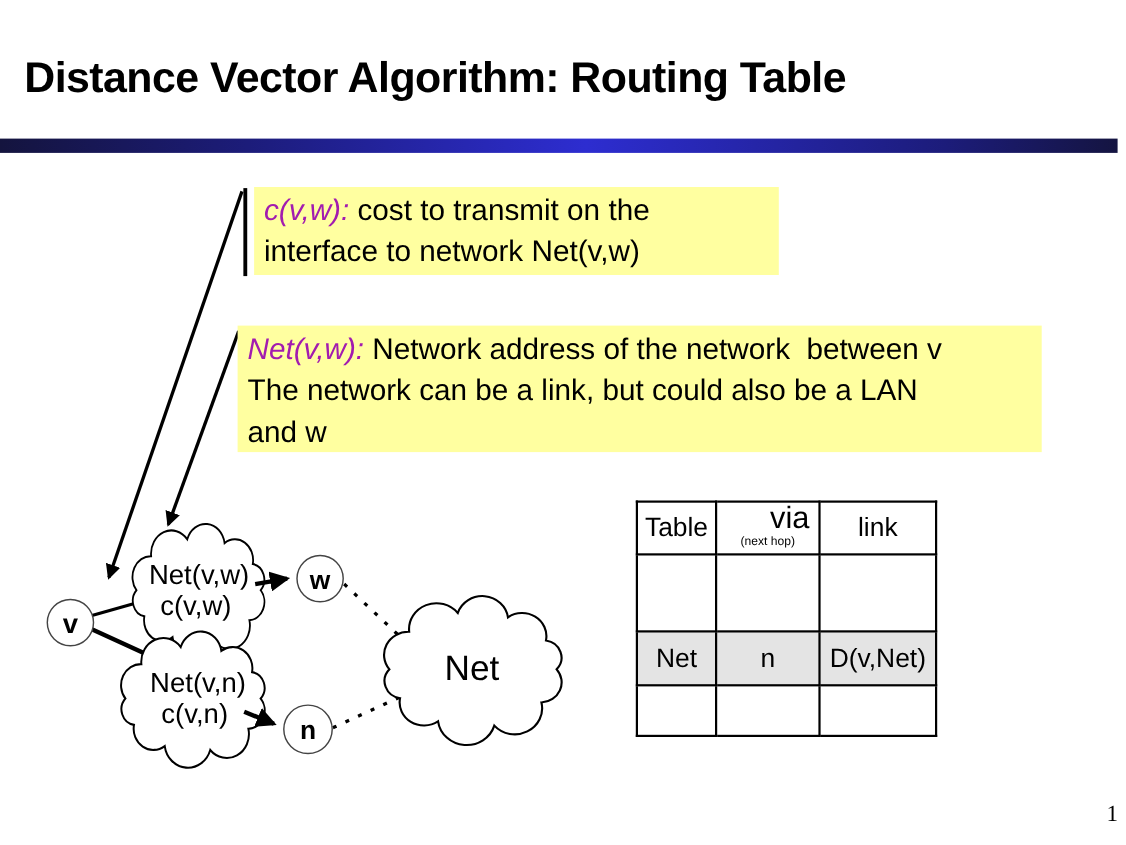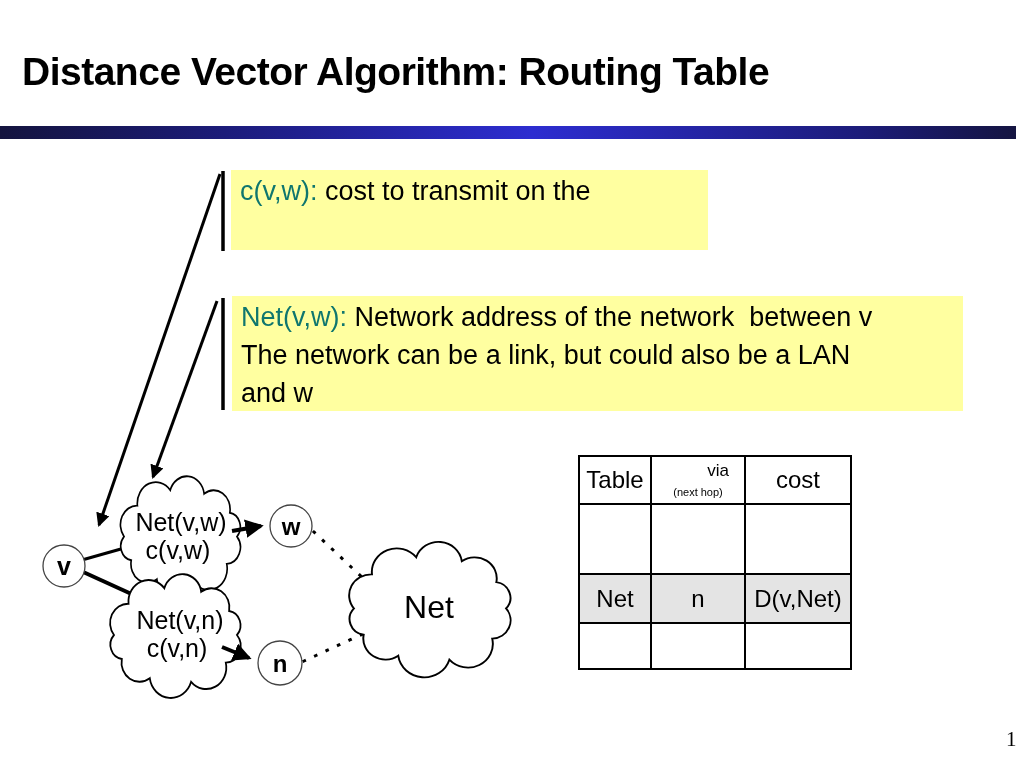--- a/index.html
+++ b/index.html
@@ -8,36 +8,36 @@
 
   .title{position:absolute;left:22px;top:50px;font-size:39px;font-weight:bold;color:#000;
          letter-spacing:-0.5px;white-space:nowrap;}
 
   .accent-bar{position:absolute;left:0;top:126px;width:1024px;height:13px;
       background:linear-gradient(90deg,#14143e 0%,#1c1c7a 22%,#2d2dd0 52%,#1c1c7a 84%,#14143e 100%);}
 
   .callout{position:absolute;background:#FFFFA0;color:#000;font-size:27px;line-height:37px;
            padding:3px 8px 0 9px;box-sizing:border-box;}
   .callout .line{white-space:pre-wrap;}
-  .callout .term{color:#0f766e;}
+  .callout .term{color:#a21caf;font-style:italic;}
   .callout-1{left:231px;top:170px;width:477px;height:80px;}
-  .callout-2{left:232px;top:296px;width:731px;height:115px;line-height:38px;padding-top:2px;}
+  .callout-2{left:216px;top:296px;width:731px;height:115px;line-height:38px;padding-top:2px;}
 
   .table-caption{position:absolute;left:588px;top:419px;font-size:23px;font-weight:bold;color:#E8141E;
                  white-space:nowrap;}
 
   table.routing{position:absolute;left:578px;top:455px;border-collapse:collapse;
                 font-size:24px;color:#000;table-layout:fixed;}
   table.routing td{border:2px solid #000;text-align:center;vertical-align:middle;padding:0;}
   td.c1{width:70px;} td.c2{width:92px;} td.c3{width:104px;}
   tr.hdr td{height:46px;}
   tr.gap1 td{height:68px;}
   tr.net td{height:47px;background:#E4E4E4;}
   tr.gap2 td{height:44px;}
-  .via-main{font-size:17px;line-height:24px;padding-left:40px;}
+  .via-main{font-size:28px;line-height:24px;padding-left:40px;}
   .via-sub{font-size:11px;line-height:19px;}
 
   .page-number{position:absolute;left:1006px;top:727px;font-size:21px;color:#000;
                font-family:"Liberation Serif",serif;}
 
   svg.diagram{position:absolute;left:0;top:0;}
   svg text{font-family:"Liberation Sans",sans-serif;fill:#000;}
 </style>
 </head>
 <body>
@@ -85,38 +85,39 @@
 
     <text x="181" y="531" font-size="25" text-anchor="middle">Net(v,w)</text>
     <text x="178" y="559" font-size="25" text-anchor="middle">c(v,w)</text>
     <text x="180" y="629" font-size="25" text-anchor="middle">Net(v,n)</text>
     <text x="177" y="657" font-size="25" text-anchor="middle">c(v,n)</text>
     <text x="429" y="618" font-size="32" text-anchor="middle">Net</text>
   </svg>
 
   <div class="callout callout-1">
     <div class="line"><span class="term">c(v,w):</span><span> cost to transmit on the</span></div>
+    <div class="line">interface to network Net(v,w)</div>
   </div>
 
   <div class="callout callout-2">
     <div class="line"><span class="term">Net(v,w):</span><span> Network address of the network  between v</span></div>
     <div class="line">The network can be a link, but could also be a LAN</div>
     <div class="line">and w</div>
   </div>
 
 
   <table class="routing">
     <tbody>
         <tr class="hdr">
       <td class="c1">Table</td>
       <td class="c2">
         <div class="via-main">via</div>
         <div class="via-sub">(next hop)</div>
       </td>
-      <td class="c3">cost</td>
+      <td class="c3">link</td>
     </tr>
     <tr class="gap1">
       <td class="c1"></td>
       <td class="c2"></td>
       <td class="c3"></td>
     </tr>
     <tr class="net">
       <td class="c1">Net</td>
       <td class="c2">n</td>
       <td class="c3">D(v,Net)</td>

